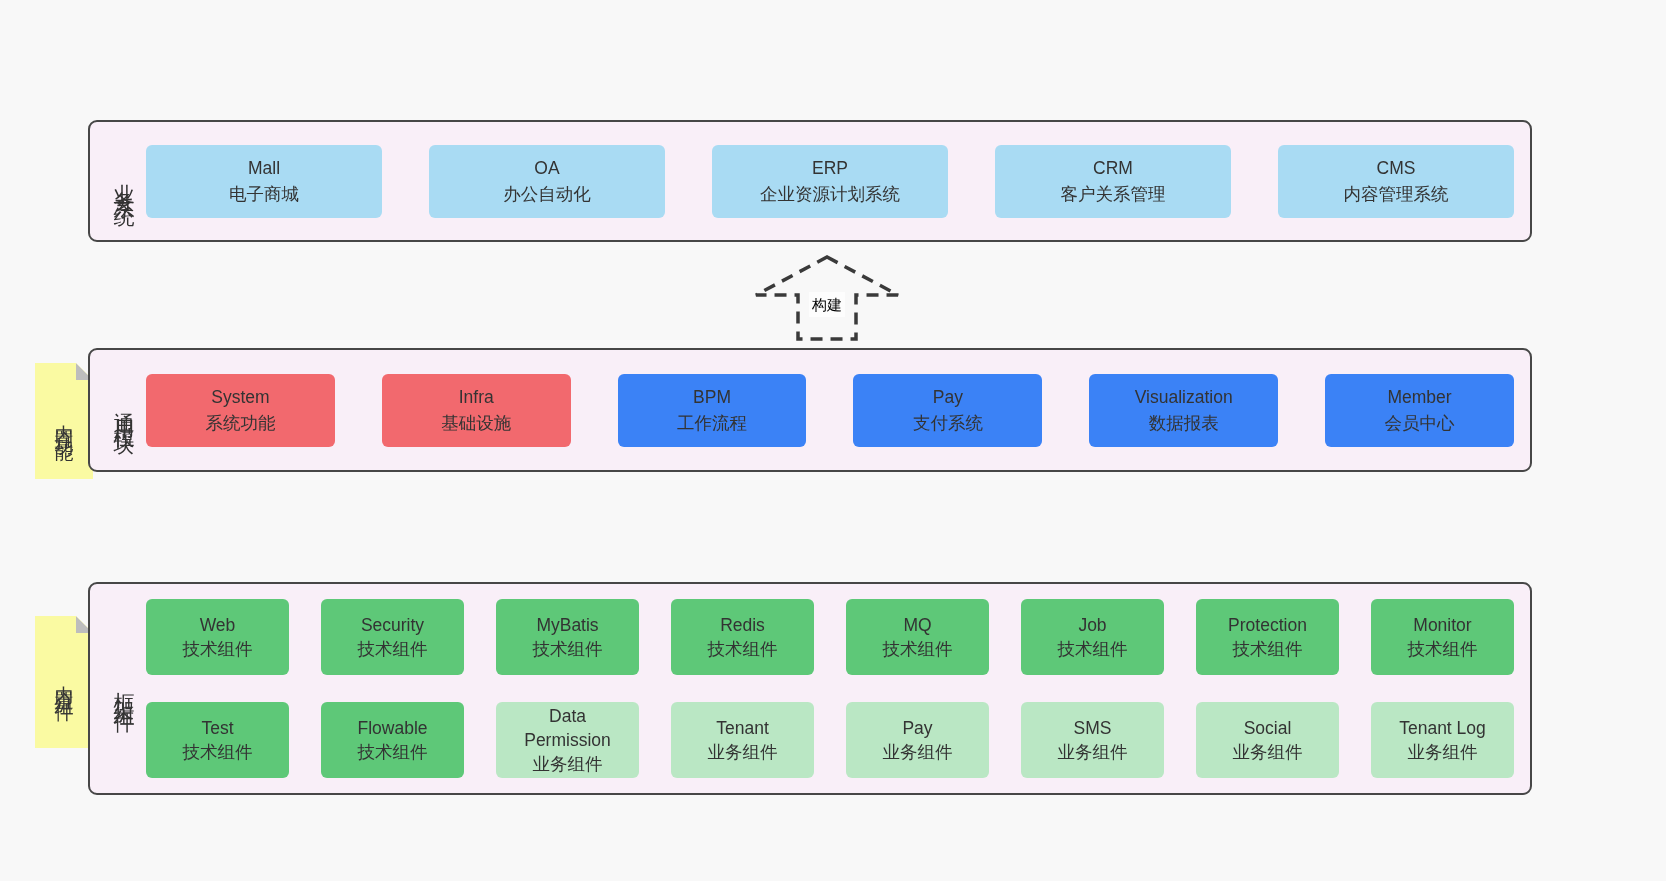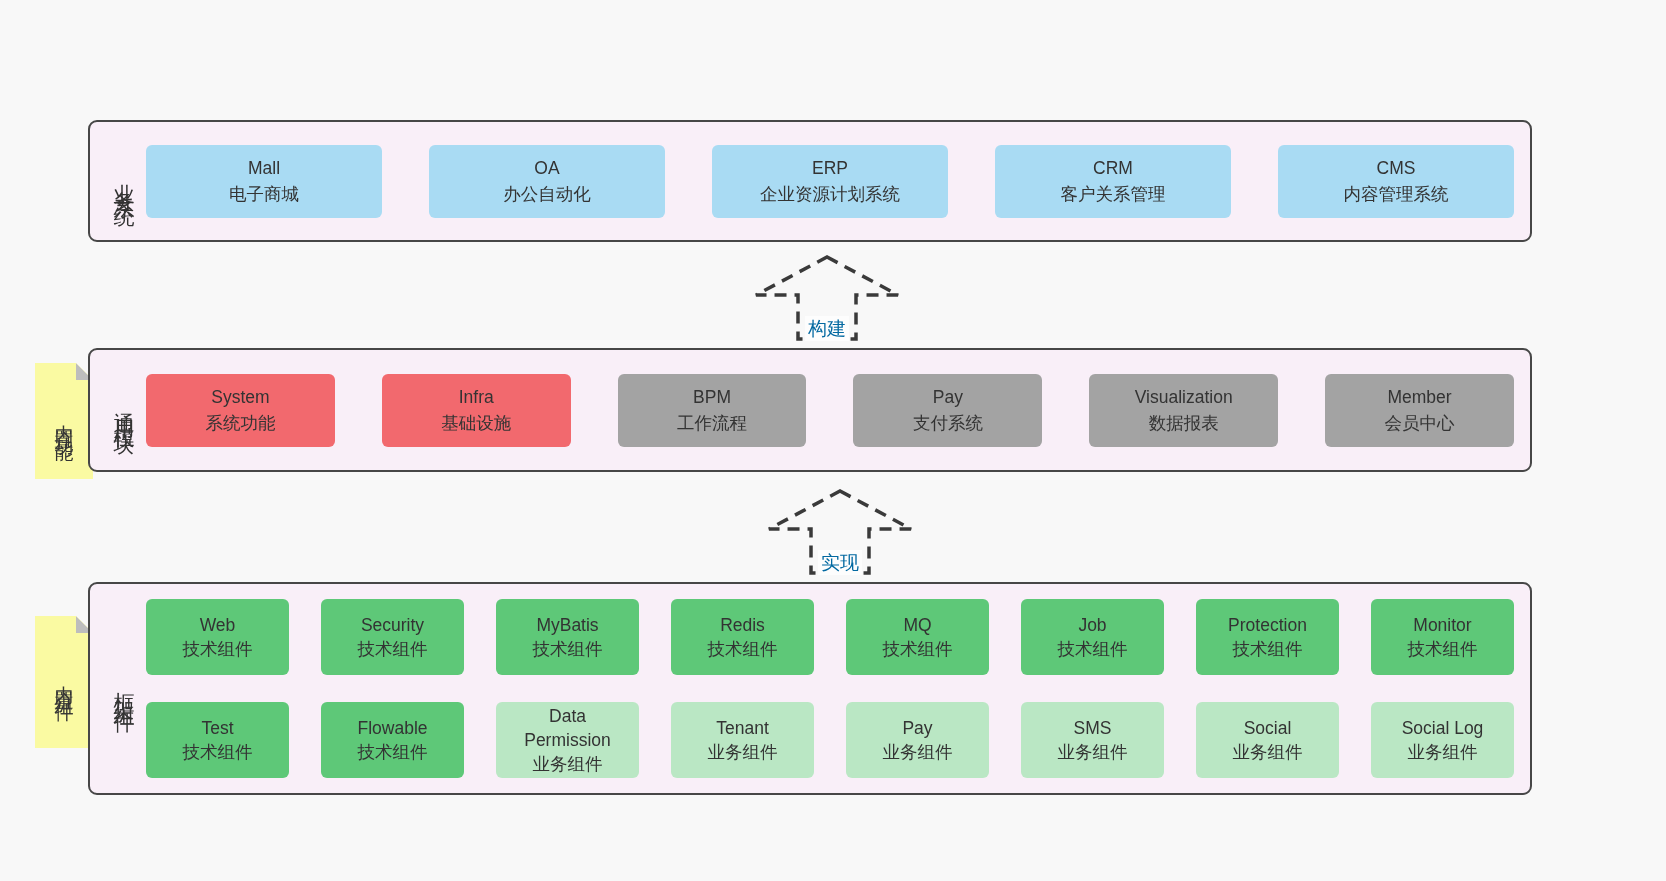--- a/index.html
+++ b/index.html
@@ -60,21 +60,21 @@
     text-align: center;
     font-size: 17.5px;
     line-height: 26px;
     padding: 4px 13px;
   }
   .boxes .box { height: 73px; }
   .row .box   { height: 76px; line-height: 24px; }
 
   .box.blue       { background: #a9dbf3; }
   .box.red        { background: #f2696e; }
-  .box.pink       { background: #a3a3a3; }
+  .box.pink       { background: #3b82f6; }
   .box.green      { background: #5ec878; }
   .box.lightgreen { background: #bae7c4; }
 
   
   .tag {
     position: absolute;
     left: 35px;
     width: 58px;
     background: #fafaa2;
     z-index: 0;
@@ -113,25 +113,24 @@
   .arrow-build     { left: 752px; top: 253px; }
   .arrow-implement { left: 765px; top: 487px; }
   .arrow svg { position: absolute; inset: 0; }
   .arrow-label {
     position: absolute;
     left: 50%;
     top: 39px;
     transform: translateX(-50%);
     background: #fdfdfd;
     padding: 0 3px;
-    font-size: 19px;
+    font-size: 15px;
     line-height: 25px;
-    color: #0369a1;
+    color: #000000;
     white-space: nowrap;
-    margin-top: 24px;
   }
 </style>
 </head>
 <body>
 
 <div class="canvas">
 
   <div class="tag tag-features">
     <span class="tag-label">内置功能</span>
   </div>
@@ -195,26 +194,20 @@
           <div>Visualization</div>
           <div>数据报表</div>
         </div>
         <div class="box pink">
           <div>Member</div>
           <div>会员中心</div>
         </div>
       </div>
   </section>
 
-  <div class="arrow arrow-implement">
-    <svg viewBox="0 0 150 90">
-      <polygon points="75,4 146,42 104,42 104,86 46,86 46,42 4,42" fill="none" stroke="#3a3a3a" stroke-width="3.5" stroke-dasharray="12 8"></polygon>
-    </svg>
-    <span class="arrow-label">实现</span>
-  </div>
 
   <section class="layer layer-framework">
     <div class="layer-label">框架组件</div>
     <div class="rows">
       <div class="row">
           <div class="box green">
             <div>Web</div>
             <div>技术组件</div>
           </div>
           <div class="box green">
@@ -269,20 +262,20 @@
           </div>
           <div class="box lightgreen">
             <div>SMS</div>
             <div>业务组件</div>
           </div>
           <div class="box lightgreen">
             <div>Social</div>
             <div>业务组件</div>
           </div>
           <div class="box lightgreen">
-            <div>Social Log</div>
+            <div>Tenant Log</div>
             <div>业务组件</div>
           </div>
         </div>
     </div>
   </section>
 
 </div>
 
 </body></html>

